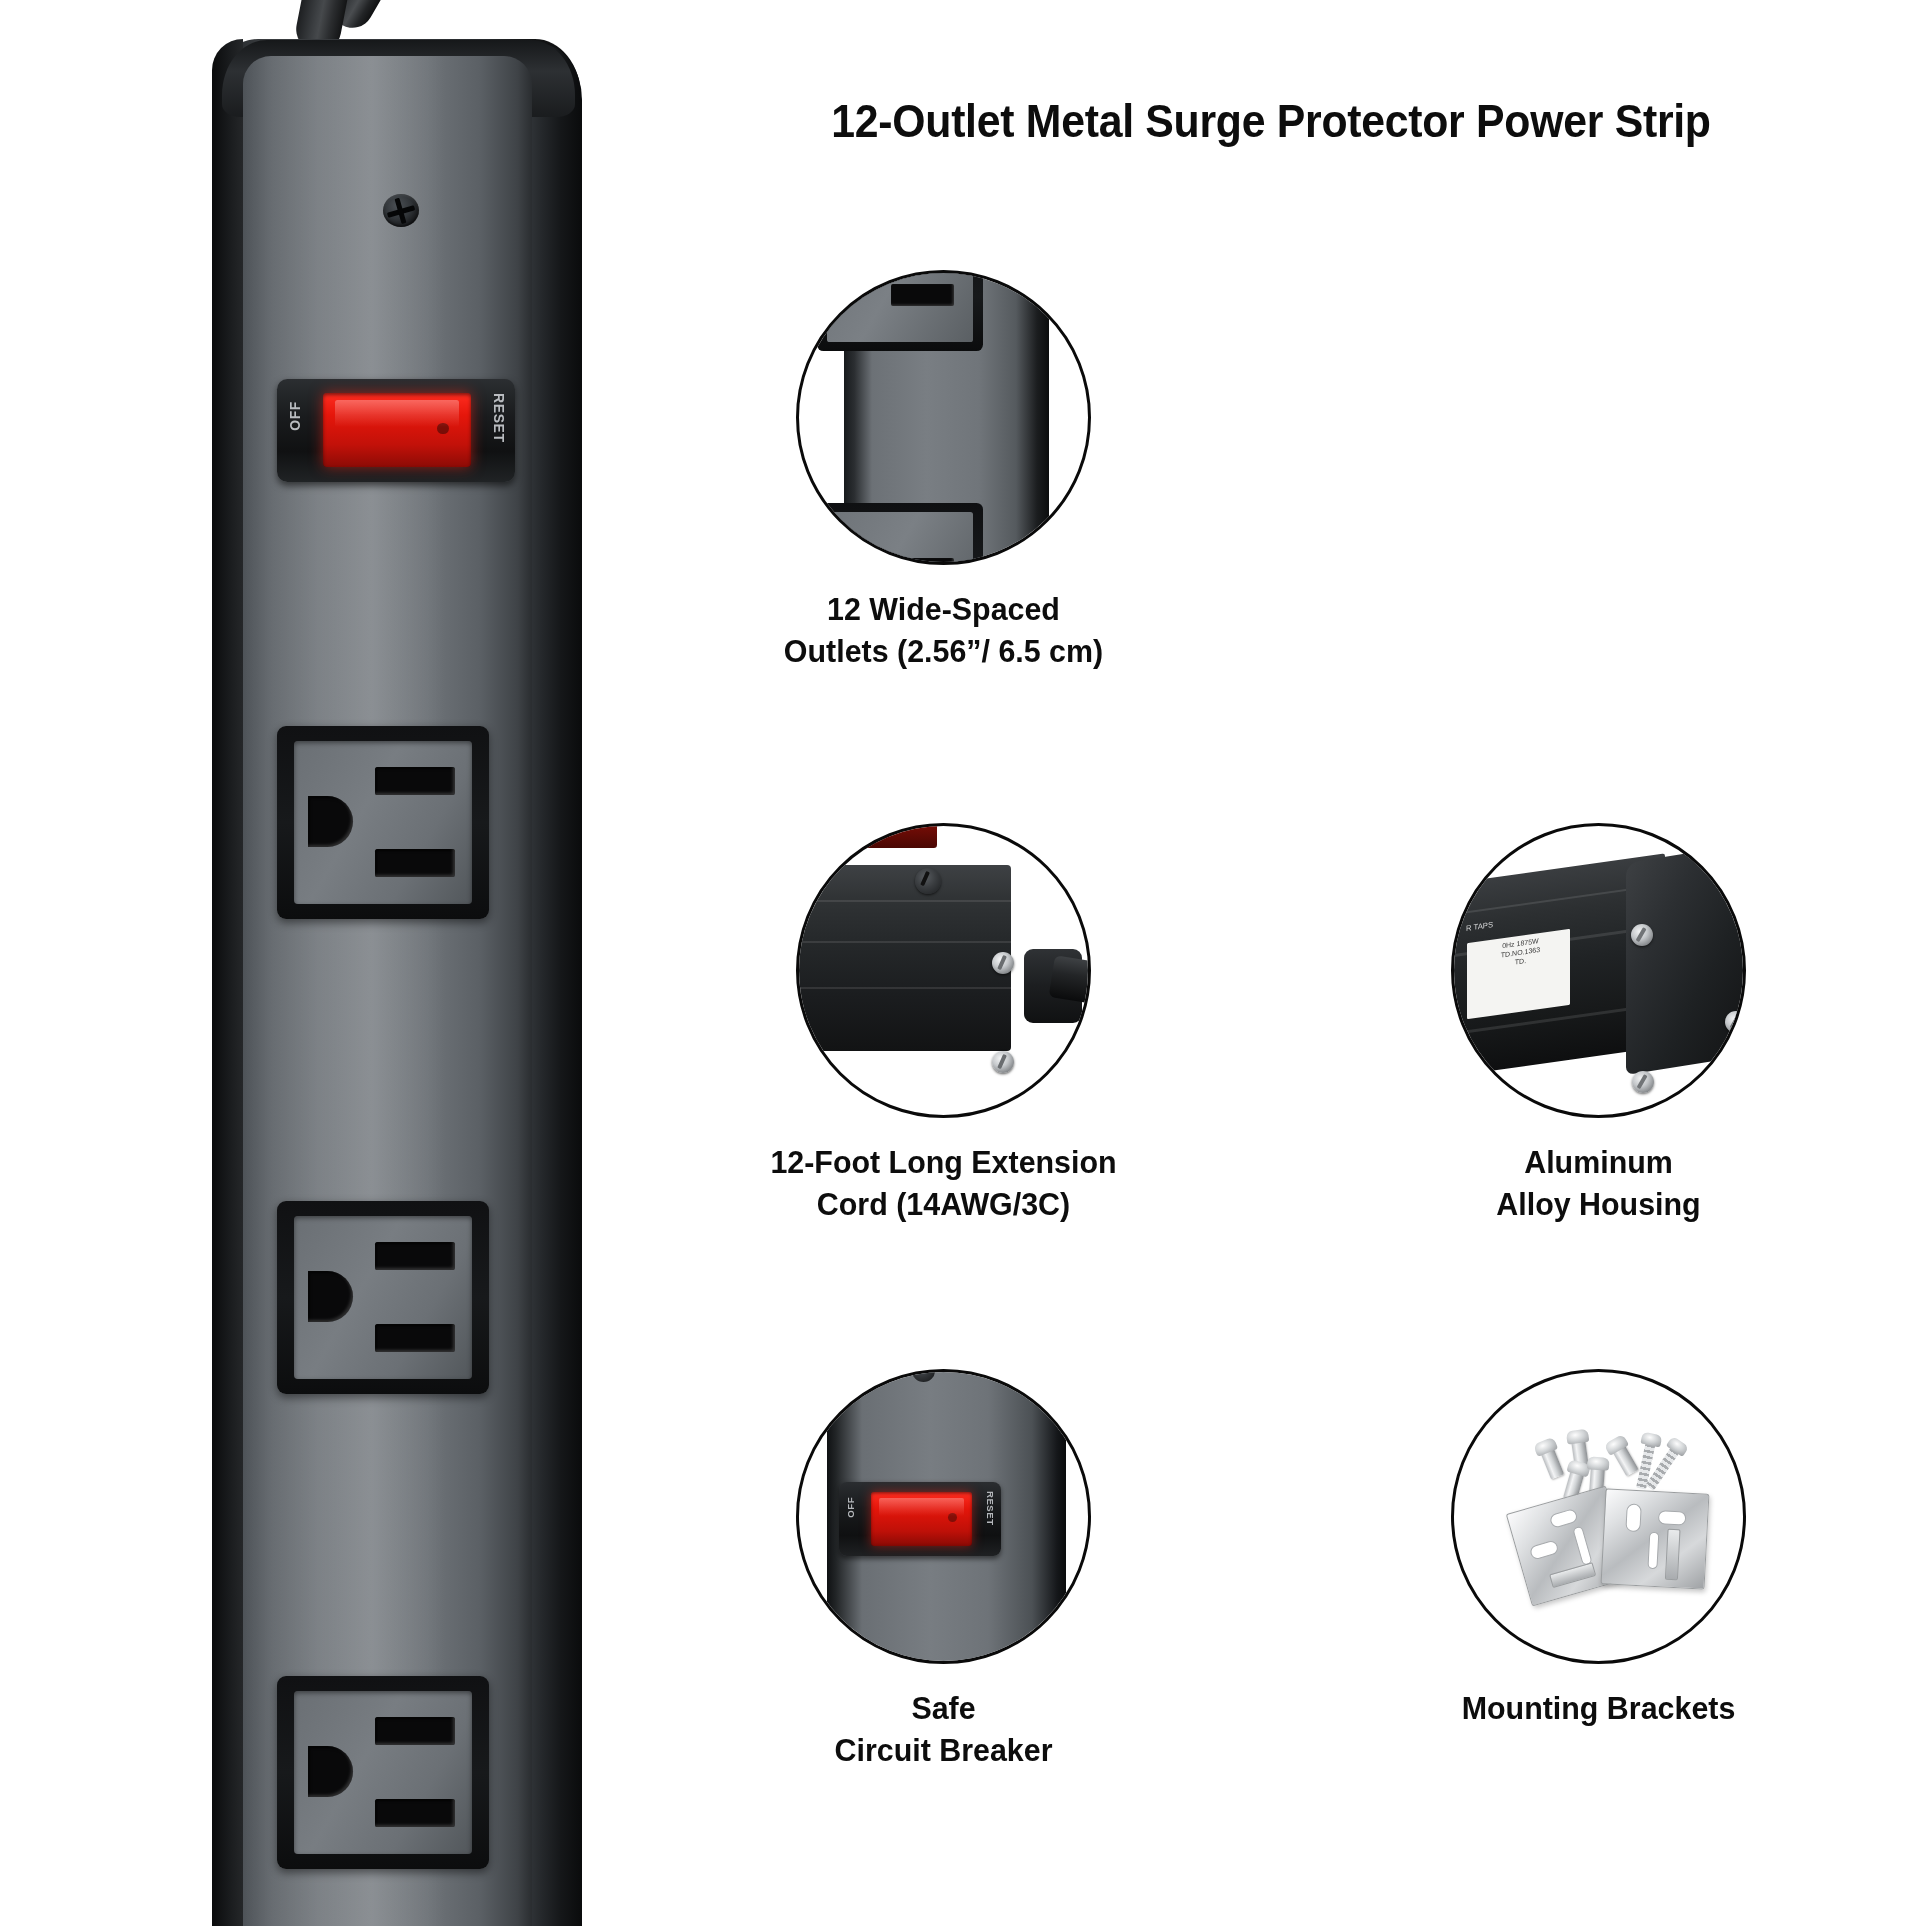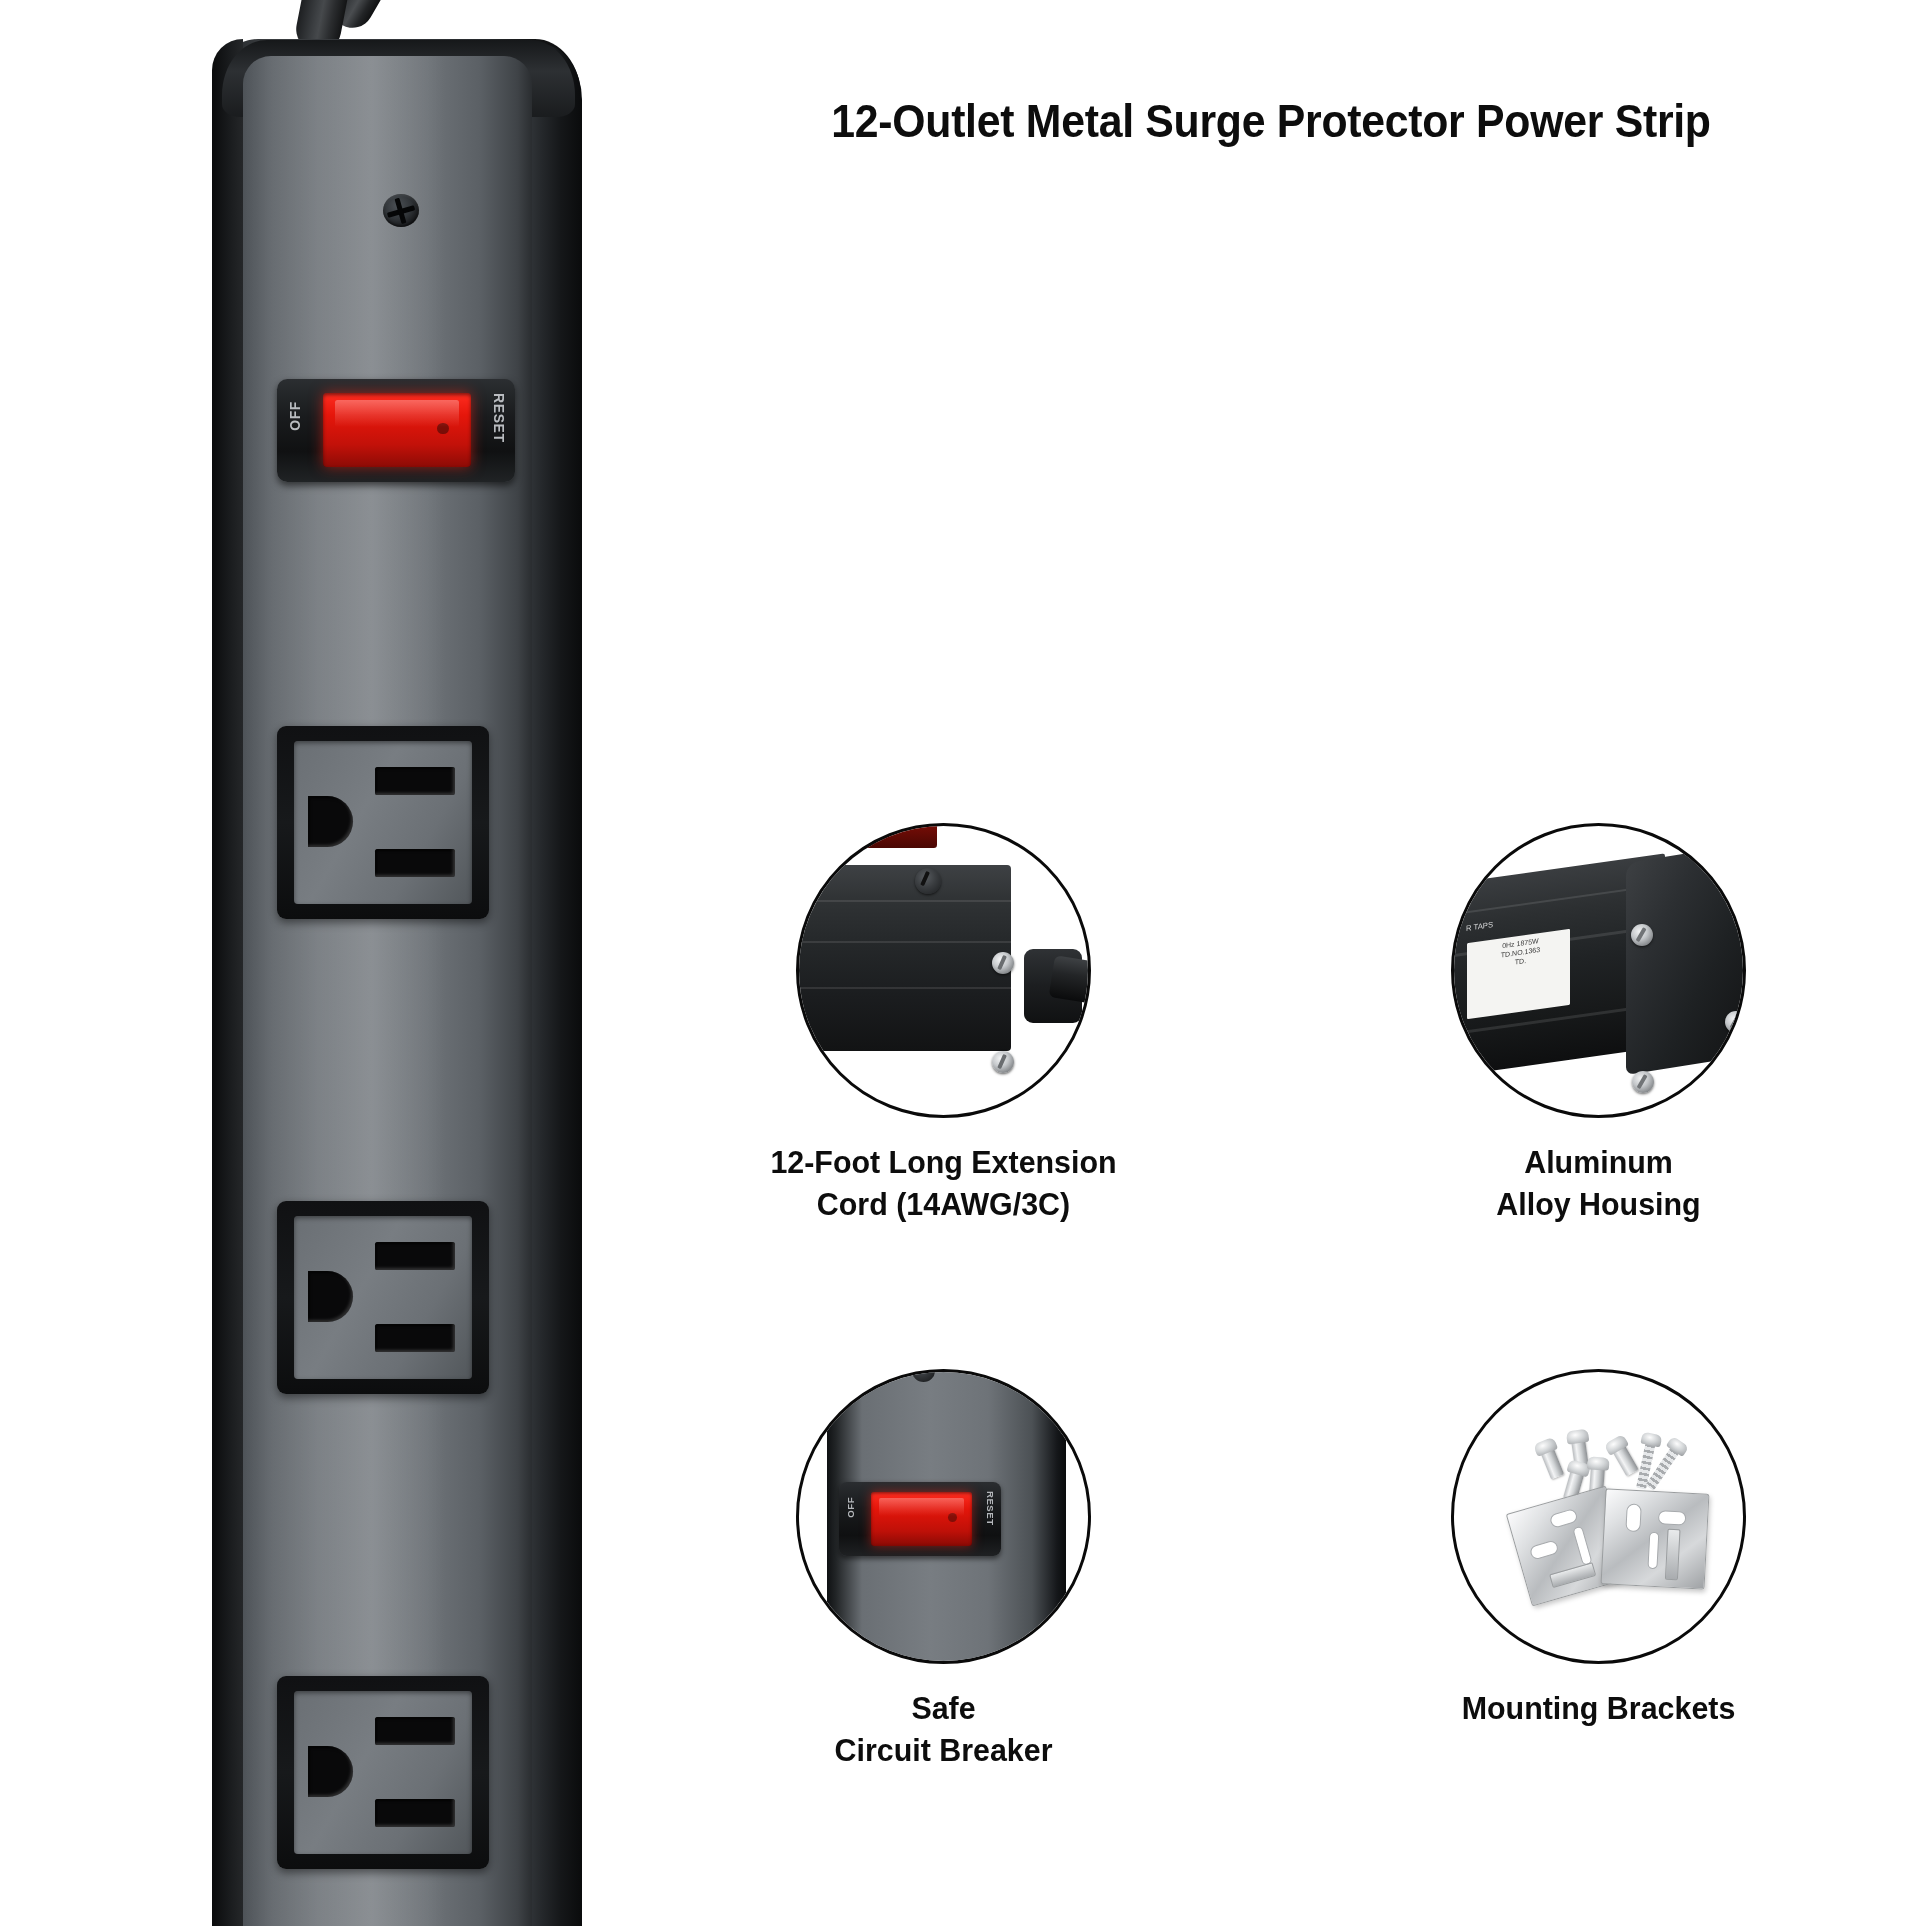--- a/index.html
+++ b/index.html
@@ -596,20 +596,41 @@
     </div>
   </div>
 </div>
 
 <div id="content">
 
   <div id="page-title">12-Outlet Metal Surge Protector Power Strip</div>
 
   <div class="feature-grid">
 
+    <div class="feature feat-r0 feat-c0">
+      <div class="circle">
+        <div class="c-strip-bg"></div>
+        <div class="c1-outlet c1-top">
+          <div class="in">
+            <span class="g"></span>
+            <span class="s"></span>
+          </div>
+        </div>
+        <div class="c1-outlet c1-bot">
+          <div class="in">
+            <span class="s"></span>
+
+          </div>
+        </div>
+      </div>
+      <div class="feat-caption">
+        <span class="ln">12 Wide-Spaced</span>
+        <span class="ln">Outlets (2.56”/ 6.5 cm)</span>
+      </div>
+    </div>
 
 
     <div class="feature feat-r1 feat-c0">
       <div class="circle">
         <div class="c3-redchip"></div>
         <div class="c3-body">
           <span class="ridge" style="top:35px;"></span>
           <span class="ridge" style="top:76px;"></span>
           <span class="ridge" style="top:122px;"></span>
         </div>

